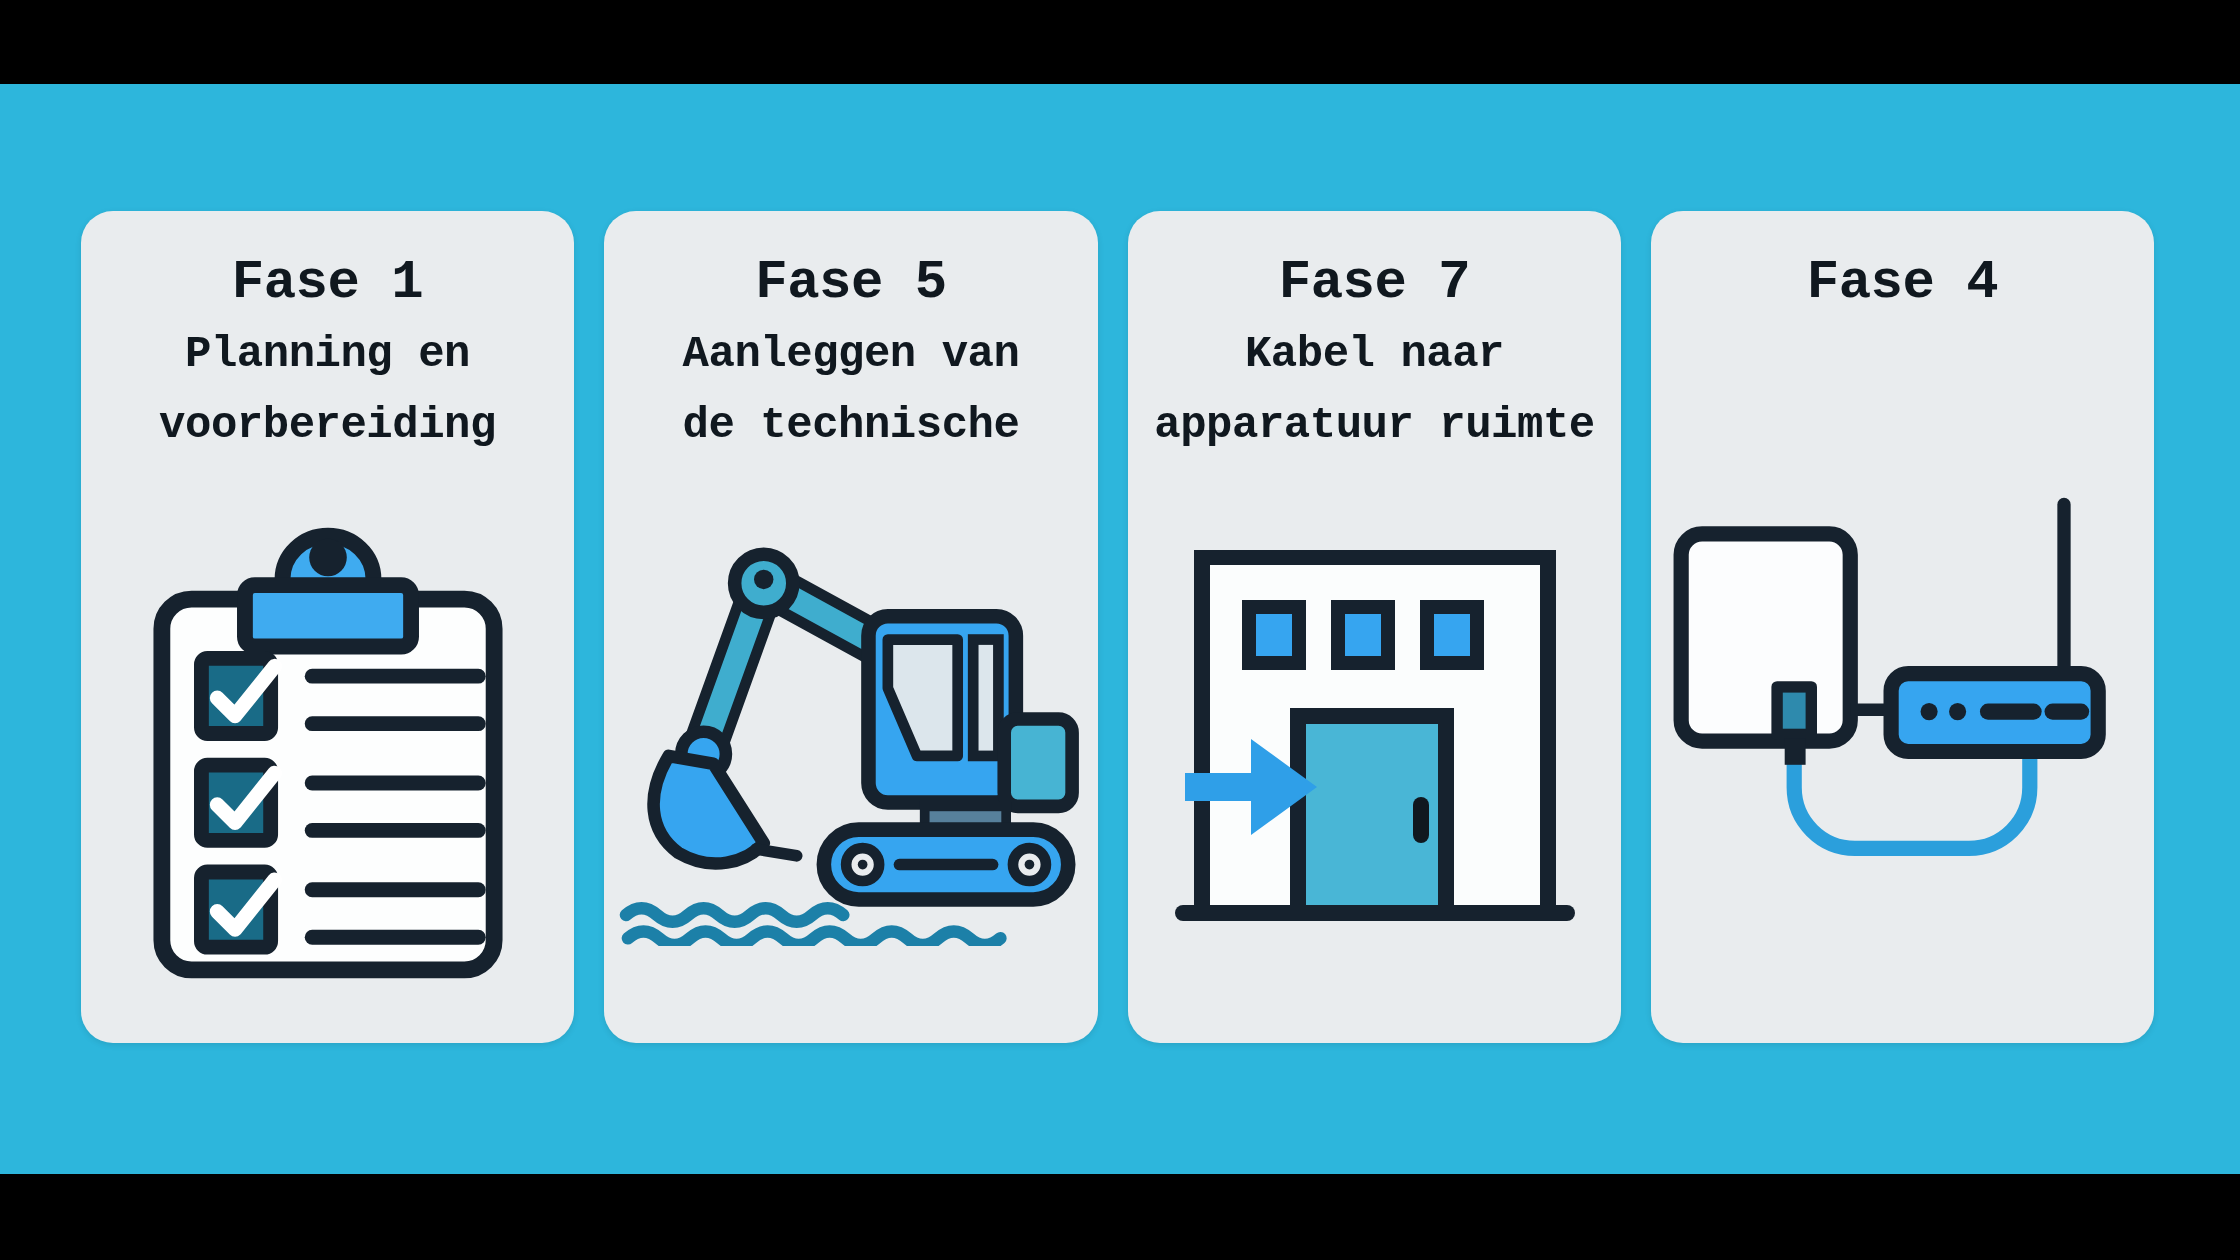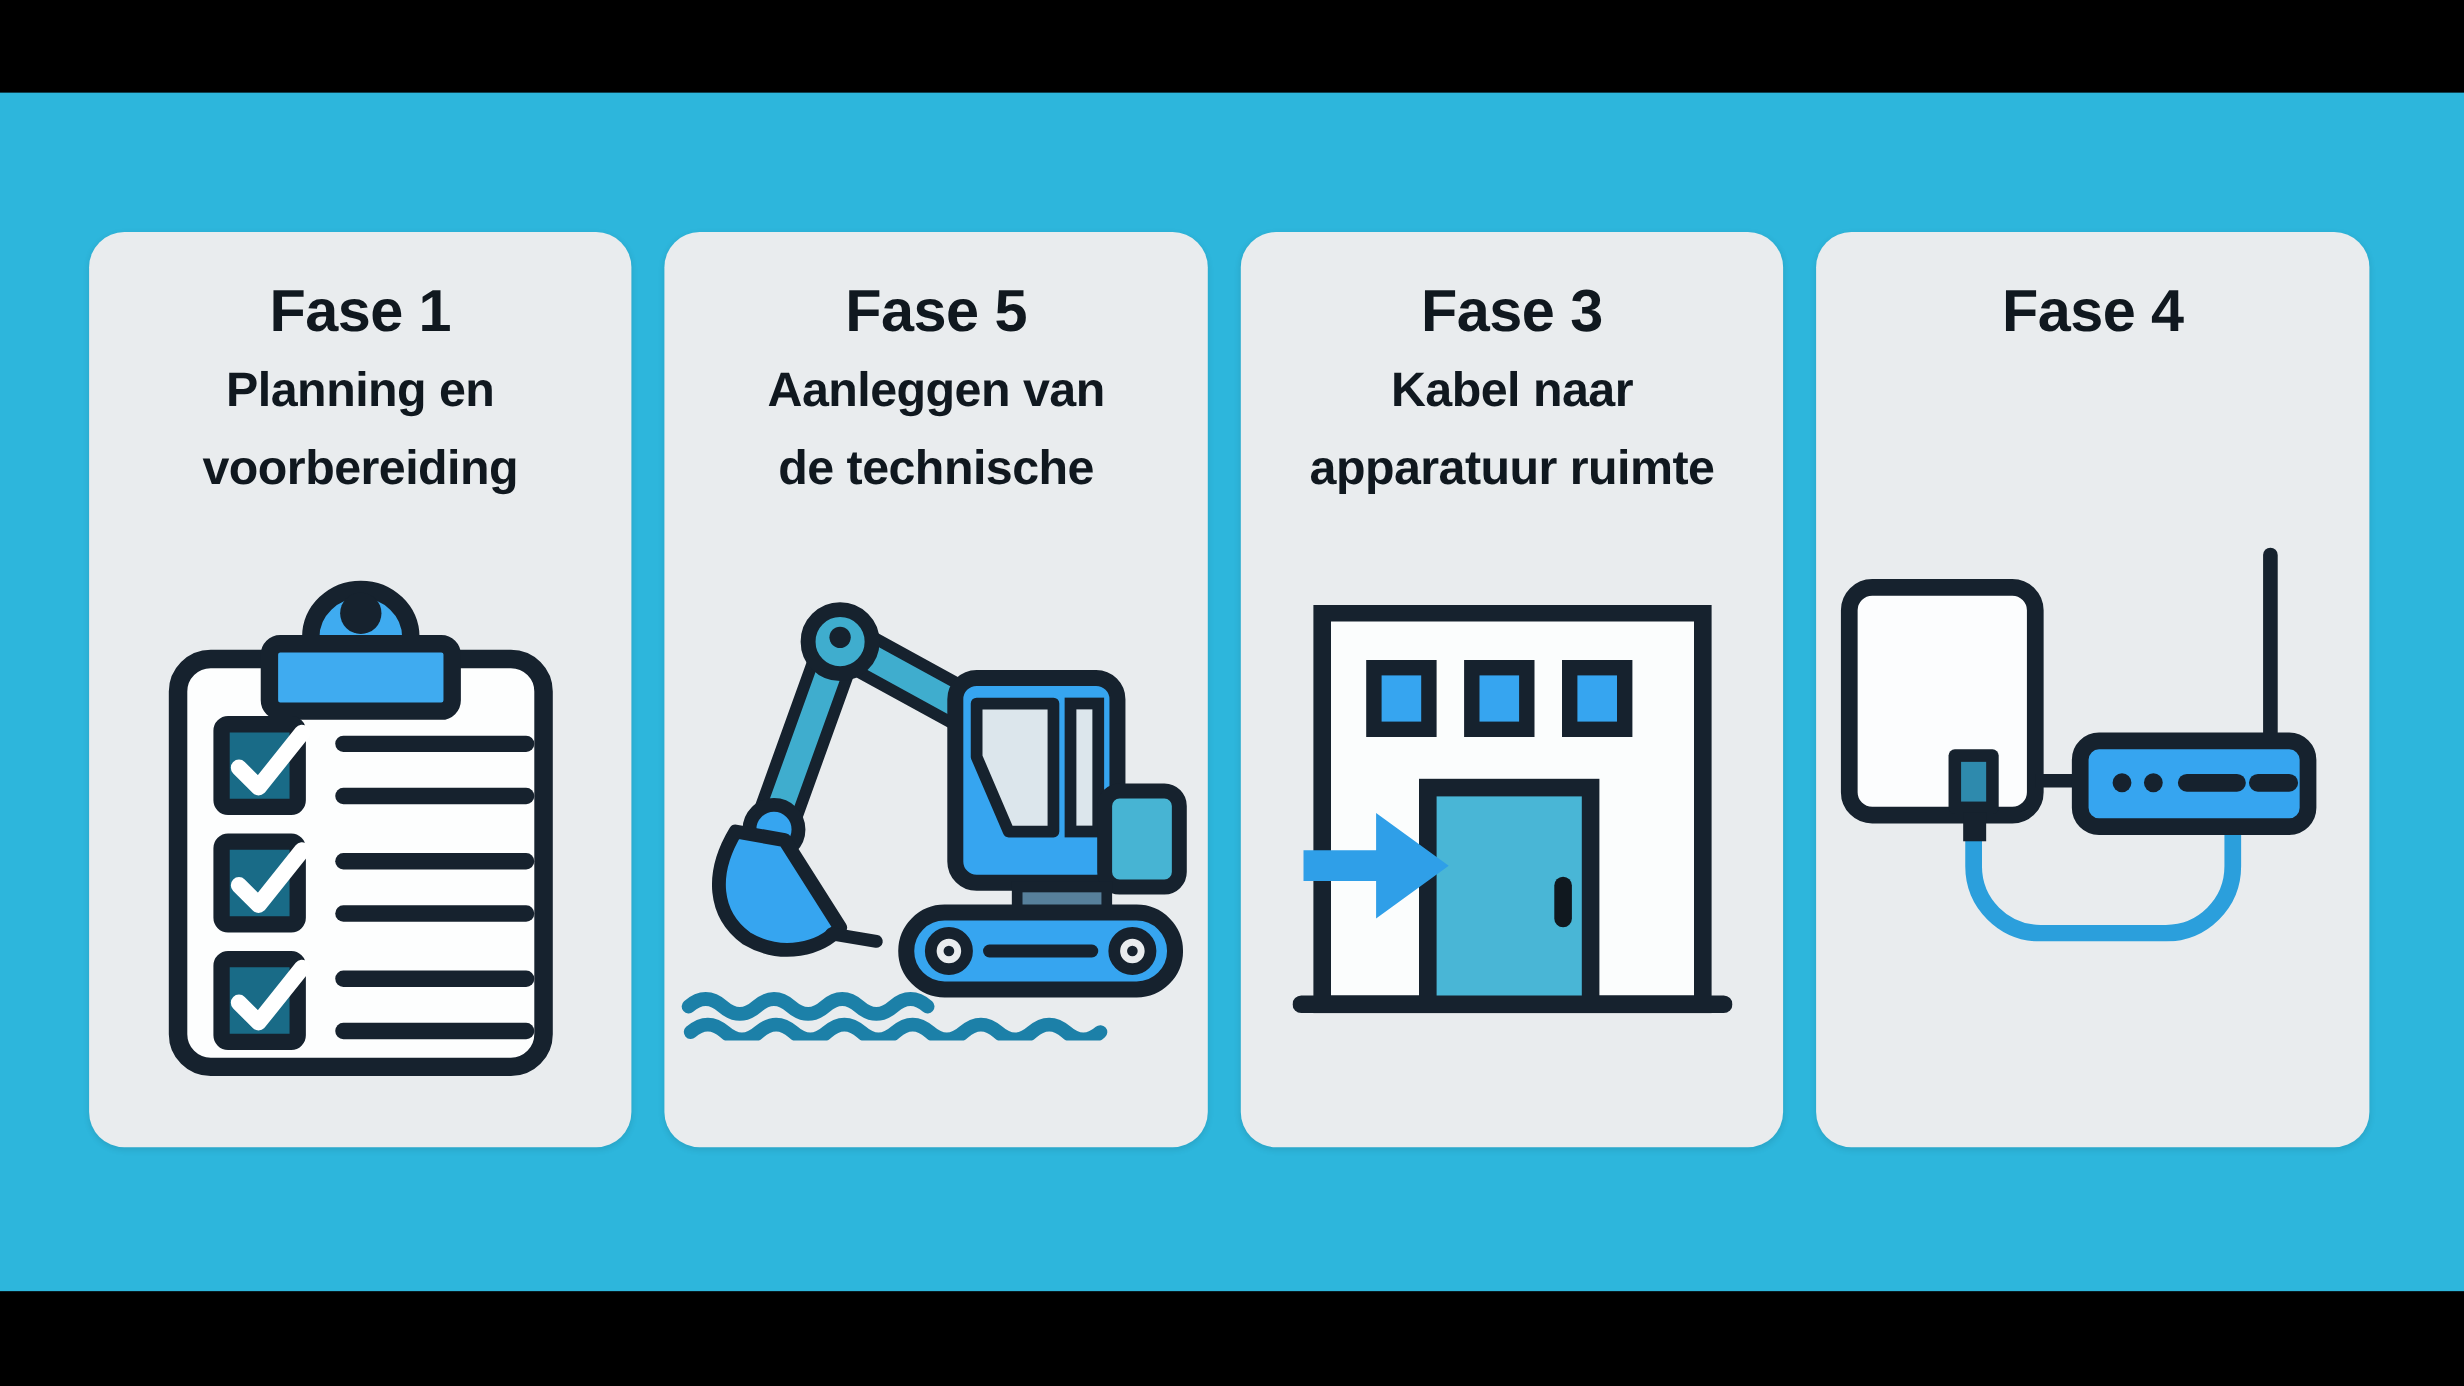--- a/index.html
+++ b/index.html
@@ -1,17 +1,17 @@
 <!DOCTYPE html>
 <html><head>
 <meta charset="utf-8">
 <style>
   html,body{margin:0;padding:0;background:#000;}
   .stage{position:relative;width:2240px;height:1260px;background:#000;overflow:hidden;
-         font-family:Liberation Sans, sans-serif;}
+         font-family:Liberation Mono, monospace;}
   .letterbox{position:absolute;left:0;width:100%;background:#000;}
   .letterbox.top{top:0;height:84px;}
   .letterbox.bottom{bottom:0;height:86px;}
   .canvas{position:absolute;left:0;right:0;top:84px;bottom:86px;background:#2DB6DC;}
   .cards{position:absolute;left:81px;right:86px;top:127px;height:832px;
          display:flex;gap:30px;}
   .card{flex:1;background:#E9ECEE;border-radius:32px;display:flex;flex-direction:column;
         align-items:center;padding:36px 14px 30px;box-shadow:0 2px 6px rgba(0,0,0,0.10);}
   .hdr{text-align:center;color:#10181F;letter-spacing:-0.5px;}
   .fase{font-size:54px;line-height:72px;font-weight:700;}
@@ -94,21 +94,21 @@
             <line x1="290" y1="346" x2="386" y2="346" stroke="#16222E" stroke-width="12" stroke-linecap="round"></line>
 
             <path d="M8 398 q16 -14 32 0 t32 0 t32 0 t32 0 t32 0 t32 0 t32 0" fill="none" stroke="#1C80A8" stroke-width="13" stroke-linecap="round"></path>
             <path d="M10 422 q16 -14 32 0 t32 0 t32 0 t32 0 t32 0 t32 0 t32 0 t32 0 t32 0 t32 0 t32 0 t32 0" fill="none" stroke="#1C80A8" stroke-width="13" stroke-linecap="round"></path>
           </svg>
         </div>
       </div>
 
       <div class="card">
         <div class="hdr">
-          <div class="fase">Fase 3</div>
+          <div class="fase">Fase 7</div>
           <div class="sub">Kabel naar</div>
           <div class="sub">apparatuur ruimte</div>
         </div>
         <div class="icon-wrap">
           <svg width="400" height="375" viewBox="0 0 400 375">
             <rect x="27" y="7" width="346" height="356" fill="#FBFDFD" stroke="#16222E" stroke-width="16"></rect>
             <rect x="74" y="57" width="50" height="56" fill="#36A5F0" stroke="#16222E" stroke-width="14"></rect>
             <rect x="163" y="57" width="50" height="56" fill="#36A5F0" stroke="#16222E" stroke-width="14"></rect>
             <rect x="252" y="57" width="50" height="56" fill="#36A5F0" stroke="#16222E" stroke-width="14"></rect>
             <rect x="115" y="158" width="164" height="205" fill="#16222E"></rect>

